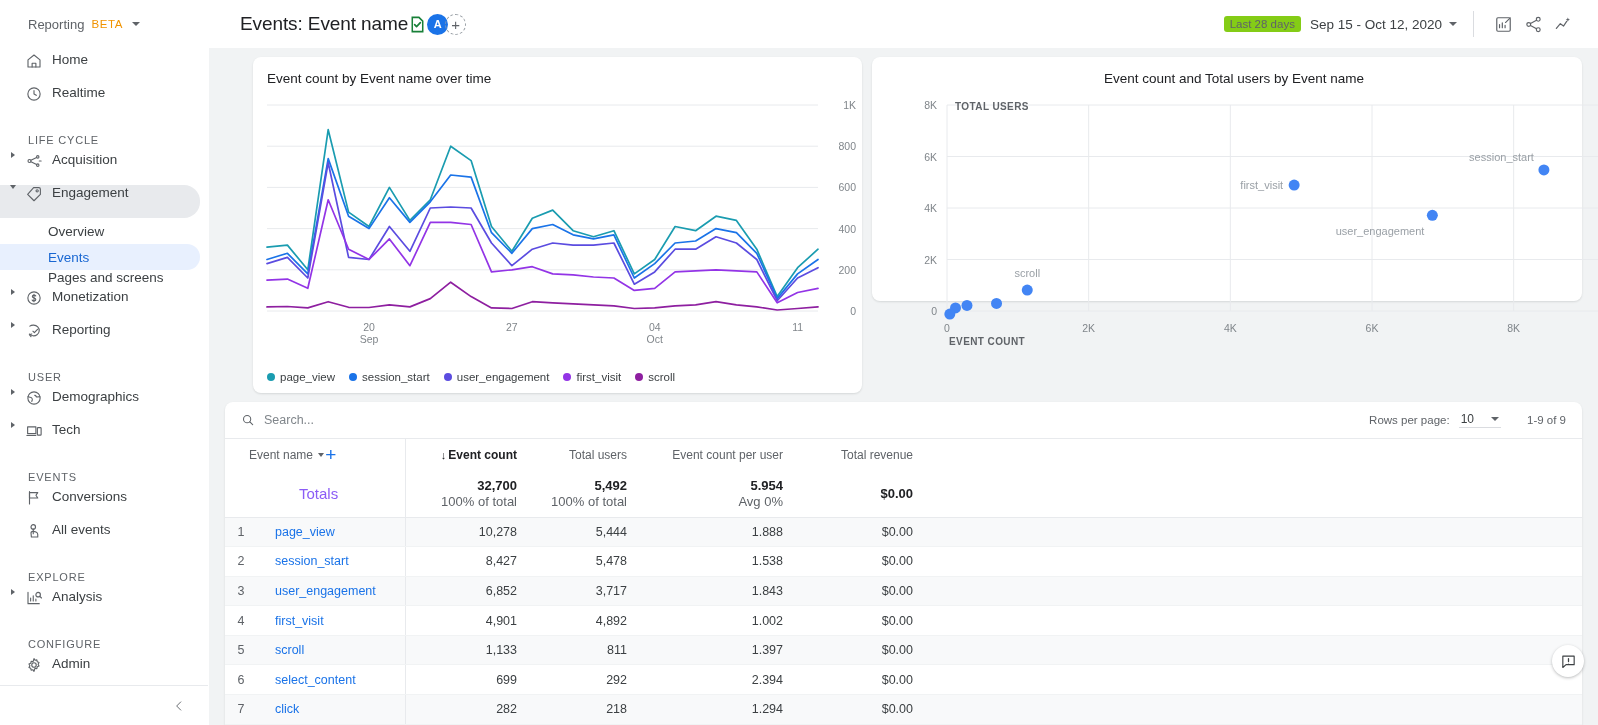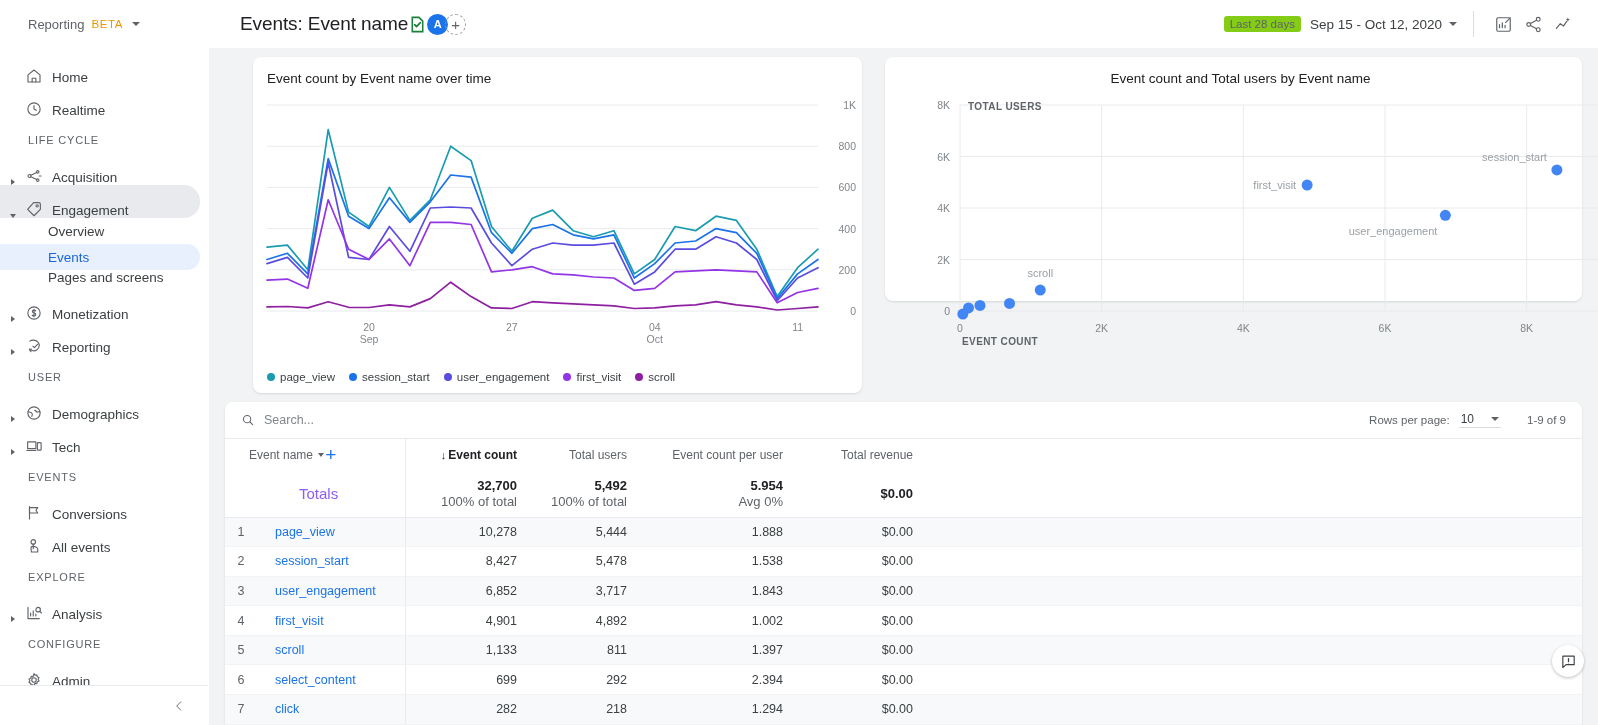--- a/index.html
+++ b/index.html
@@ -24,21 +24,21 @@
   .sidebar-scroll { flex:1 1 auto; overflow:hidden; padding-top:4px; }
   .rep-head {
     height:48px; display:flex; align-items:center; gap:7px;
     padding-left:28px; font-size:13px; color:#5f6368;
   }
   .rep-head .beta { color:#f09300; font-size:11.5px; letter-spacing:.6px; font-weight:500; }
   .rep-caret { border-left:4px solid transparent; border-right:4px solid transparent;
                border-top:4px solid #5f6368; margin-left:2px; }
 
   .nav-item {
-    position:relative; height:33px; display:flex; align-items:flex-end;
+    position:relative; height:33px; display:flex; align-items:flex-start;
     padding-left:6px; margin:0 8px 0 0; border-radius:0 16px 16px 0;
     font-size:13.5px; color:#3c4043; cursor:pointer; user-select:none;
   }
   .nav-item .caret {
     width:14px; flex:0 0 14px; display:flex; align-items:center; justify-content:center;
   }
   .nav-item .caret i {
     display:block; border-top:3.5px solid transparent; border-bottom:3.5px solid transparent;
     border-left:4.5px solid #5f6368;
   }
@@ -96,21 +96,21 @@
   .vdiv { width:1px; height:26px; background:#dadce0; margin:0 14px 0 16px; }
   .top-ico { width:30px; height:30px; display:flex; align-items:center; justify-content:center; cursor:pointer; }
   .top-ico svg { width:19px; height:19px; fill:none; stroke:#5f6368; stroke-width:1.5;
                  stroke-linecap:round; stroke-linejoin:round; }
 
   
   .main {
     flex:1 1 auto; background:#f1f3f4; overflow:hidden; position:relative;
     padding:9px 16px 0 16px;
   }
-  .cards-row { display:flex; gap:23px;padding-left:28px; }
+  .cards-row { display:flex; gap:10px;padding-left:28px; }
   .card { background:#fff; border-radius:8px; box-shadow:0 1px 2px rgba(60,64,67,.15); }
   .card-title { font-size:13.5px; color:#202124; padding:14px 0 0 14px; }
   .chart-card-1 { width:609px; flex:0 0 609px; height:336px; position:relative; }
   .chart-card-2 { flex:1 1 auto; height:244px; position:relative;text-align:center; }
 
   .legend { position:absolute; left:14px; bottom:10px; display:flex; align-items:center; gap:14px; }
   .legend-item { display:flex; align-items:center; gap:5px; font-size:11.5px; color:#3c4043; white-space:nowrap; }
   .legend-dot { width:8px; height:8px; border-radius:50%; display:block; }
 
   

